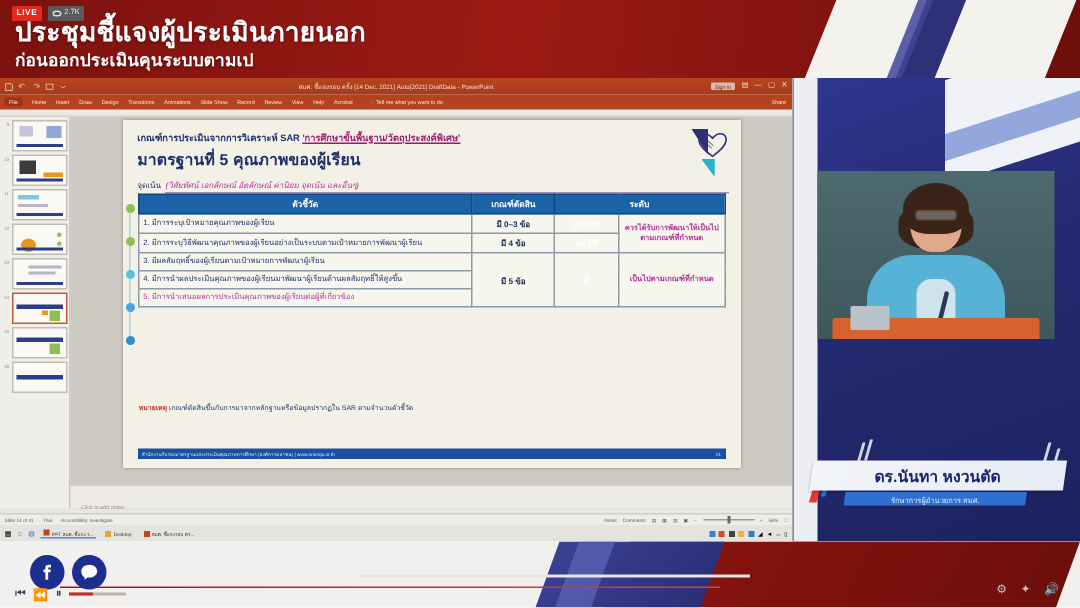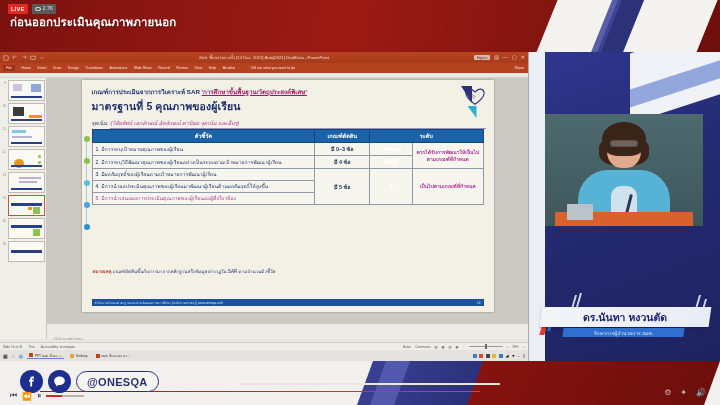--- a/index.html
+++ b/index.html
@@ -242,21 +242,22 @@
 
     <div class="live-row">
       <div class="live-badge">LIVE</div>
       <div class="view-badge">
         <span class="eye"></span>
         <span>2.7K</span>
       </div>
     </div>
 
     <div class="bc-title">
-      <div class="l2">ก่อนออกประเมินคุณภาพภายนอก</div>
+      <div class="l1">ประชุมชี้แจงผู้ประเมินภายนอก</div>
+      <div class="l2">ก่อนออกประเมินคุนระบบตามเป</div>
     </div>
 
   </div>
 
   <div class="screen">
 
     <div class="ppt-titlebar">
       <div class="qat">
         <svg class="qat-ic" viewBox="0 0 16 16">
             <path d="M2 2h10l2 2v10H2z" fill="none" stroke="#f3dbd0" stroke-width="1.6"></path>
@@ -560,23 +561,20 @@
       <div class="s-ic s-fb">
         <svg viewBox="0 0 24 24" width="15" height="15">
             <path d="M14 7h2V4h-2.6C11 4 10 5.3 10 7.4V9H8v3h2v8h3v-8h2.3l.5-3H13V7.6c0-.4.2-.6.7-.6z" fill="#fff"></path>
           </svg>
       </div>
       <div class="s-ic s-line">
         <svg viewBox="0 0 24 24" width="15" height="15">
             <path d="M12 4c4.7 0 8.5 3 8.5 6.8 0 3.8-3.8 6.8-8.5 6.8-.6 0-1.2 0-1.7-.1L7 20v-2.6C5 16.2 3.5 13.7 3.5 10.8 3.5 7 7.3 4 12 4z" fill="#fff"></path>
           </svg>
       </div>
-      <div class="handle-pill">
-        <span>@ONESQA</span>
-      </div>
     </div>
 
 
     <div class="player">
       <span class="pl-ic">⏮</span>
       <span class="pl-ic">⏪</span>
       <span class="pl-ic">⏸</span>
       <div class="pl-bar">
         <div class="pl-prog"></div>
       </div>

